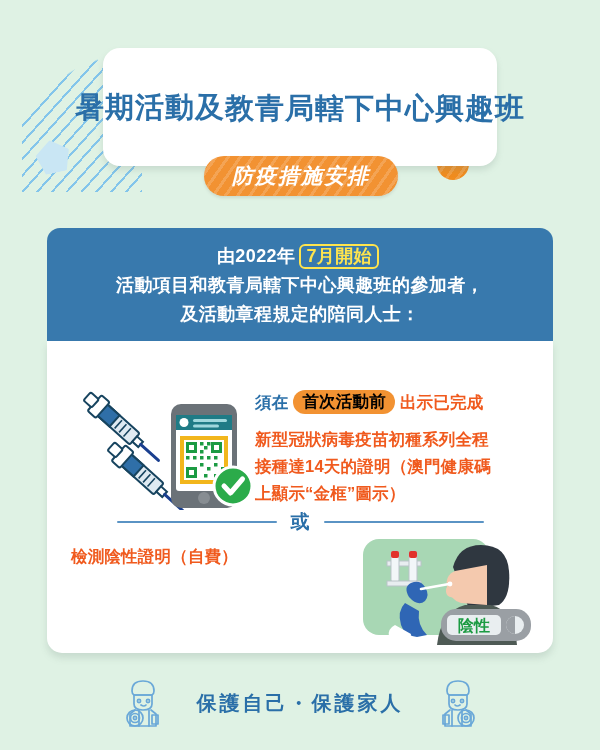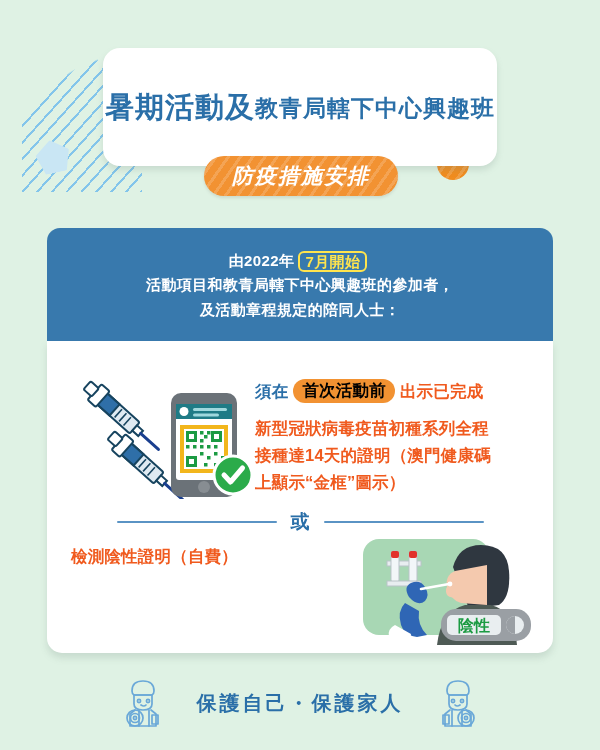--- a/index.html
+++ b/index.html
@@ -36,21 +36,21 @@
     position:absolute; left:103px; top:48px; width:394px; height:118px;
     background:#ffffff; border-radius:17px; z-index:2;
     box-shadow:0 4px 6px rgba(120,140,130,.22);
     display:flex; flex-direction:row; align-items:center; justify-content:center;
   }
   .title-line {
     color:#2a6fa8; font-weight:bold; letter-spacing:1px;
     line-height:1.12; white-space:nowrap;
   }
   .title-line.l1 { font-size:29px; }
-  .title-line.l2 { font-size:23px; margin-top:3px; }
+  .title-line.l2 { font-size:29px; margin-top:3px; }
 
   #badge-ball {
     position:absolute; left:437px; top:148px; width:32px; height:32px;
     border-radius:50%; background:#f08c1e; z-index:1;
     background-image:repeating-linear-gradient(-55deg,
         rgba(255,255,255,.16) 0 3px, rgba(0,0,0,0) 3px 9px);
   }
 
   #subtitle-badge {
     position:absolute; left:204px; top:156px; width:194px; height:40px;
@@ -65,38 +65,38 @@
   }
 
   
   #intro-block {
     position:absolute; left:47px; top:228px; width:506px; height:113px;
     background:#3879ad; border-radius:13px 13px 0 0; z-index:3;
     display:flex; flex-direction:column; align-items:center; justify-content:center;
     padding-top:2px;
   }
   .intro-line {
-    color:#ffffff; font-size:15px; font-weight:bold; line-height:1.62;
+    color:#ffffff; font-size:18px; font-weight:bold; line-height:1.62;
     white-space:nowrap; letter-spacing:.4px;
     display:flex; align-items:center; justify-content:center;
   }
   .hl-box {
     color:#ffe44d; border:2px solid #ffe44d; border-radius:6px;
     padding:0 5px; margin:0 4px; line-height:1.15; display:inline-block;
   }
 
   
   #content-card {
     position:absolute; left:47px; top:341px; width:506px; height:312px;
     background:#ffffff; border-radius:0 0 15px 15px; z-index:2;
     box-shadow:0 5px 7px rgba(120,140,130,.22);
   }
 
   
-  #row-vaccine { position:absolute; left:0; top:26px; width:506px; height:140px;padding-left:20px; }
+  #row-vaccine { position:absolute; left:0; top:37px; width:506px; height:140px;padding-left:20px; }
 
   .illus-vaccine { position:absolute; left:24px; top:8px; width:190px; height:124px; }
 
   #vaccine-text {
     position:absolute; left:208px; top:0px; width:288px;
   }
   .ot-line {
     font-size:16.5px; font-weight:bold; line-height:1.62;
     color:#f05a1e; white-space:nowrap; letter-spacing:.2px;
     display:flex; align-items:center;

